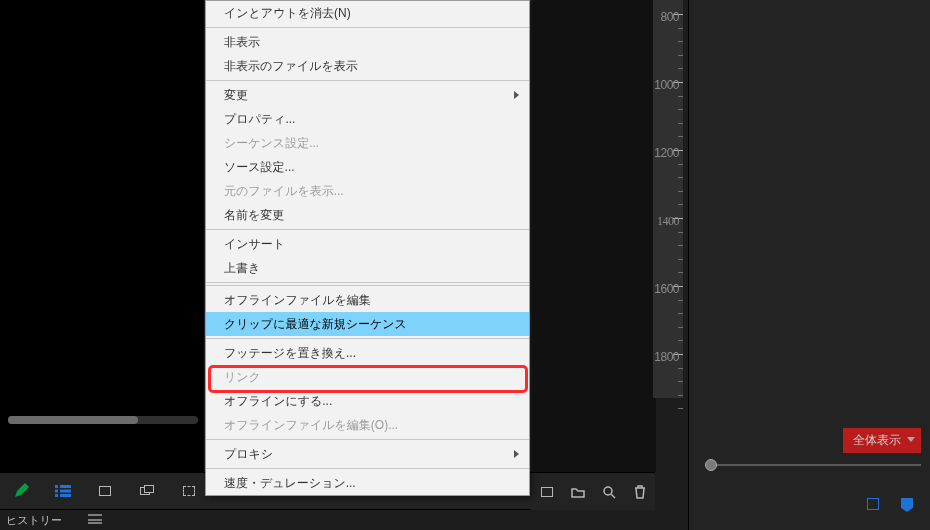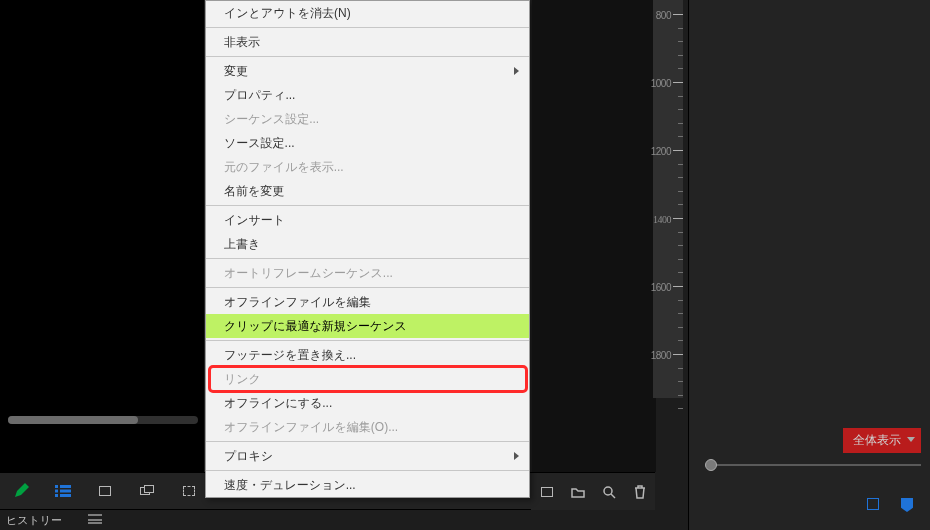--- a/index.html
+++ b/index.html
@@ -22,32 +22,32 @@
     .tool-icon .dsq span:last-child  { left:4px; top:0;  background:#232323; }
 
     .history-label { position:absolute; left:6px; top:513px; font-size:11px; color:#c7c7c7; }
     .hamburger { position:absolute; left:88px; top:514px; width:14px; height:10px; border-top:2px solid #7e7e7e; border-bottom:2px solid #7e7e7e; }
     .hamburger:after { content:""; position:absolute; left:0; top:3px; width:14px; border-top:2px solid #7e7e7e; }
 
     
     .ctx { position:absolute; left:205px; top:0; width:325px; background:#f2f2f2; border:1px solid #9b9b9b; box-shadow:3px 3px 6px rgba(0,0,0,.35); }
     .ctx .item { position:relative; height:24px; line-height:24px; font-size:12px; color:#333; padding:0 18px; white-space:nowrap; }
     .ctx .item[data-disabled="true"]  { color:#9c9c9c; }
-    .ctx .item[data-selected="true"]  { background:#bef264; color:#000; }
+    .ctx .item[data-selected="true"]  { background:#7dd3fc; color:#000; }
     .ctx .item .chev { position:absolute; right:10px; top:8px; width:0; height:0; border-top:4px solid transparent; border-bottom:4px solid transparent; border-left:5px solid #555; }
     .ctx .sep { height:1px; background:#c7c7c7; margin:2px 0; }
     
     .red-box { position:absolute; left:208px; top:365px; width:320px; height:28px; border:3px solid #ff2a2a; border-radius:5px; pointer-events:none; }
 
     
     .right-dark { position:absolute; left:532px; top:0; width:124px; height:472px; background:#111; }
     .ruler { position:absolute; right:247px; top:0; width:30px; height:398px; background:#303030; }
     .ruler .tick-major { position:absolute; right:0; width:10px; height:1px; background:#b0b0b0; }
     .ruler .tick-minor { position:absolute; right:0; width:5px; height:1px; background:#707070; }
-    .ruler .rlabel { position:absolute; right:12px; font-size:10px; color:#8b8b8b; transform:translateY(-4px); letter-spacing:-.5px; }
+    .ruler .rlabel { position:absolute; right:4px; font-size:12px; color:#8b8b8b; transform:translateY(-4px); letter-spacing:-.5px; }
 
     .right-panel { position:absolute; left:688px; top:0; width:247px; height:530px; background:#232323; border-left:1px solid #000; }
     .timecode { position:absolute; left:22px; top:430px; font-size:17px; color:#1f73d8; font-weight:500; letter-spacing:1px; }
     .fit-box  { position:absolute; right:14px; top:428px; font-size:12px; color:#d0d0d0; padding:4px 20px 4px 10px; background:#b91c1c; }
     .fit-box:after { content:""; position:absolute; right:6px; top:9px; border-left:4px solid transparent; border-right:4px solid transparent; border-top:5px solid #aaa; }
     .slider { position:absolute; left:22px; top:464px; width:210px; height:2px; background:#5a5a5a; }
     .slider .knob { position:absolute; left:-6px; top:-5px; width:12px; height:12px; border-radius:50%; background:#7a7a7a; border:1px solid #aaa; }
     .mini-row { position:absolute; left:0; right:0; top:494px; height:20px; display:flex; justify-content:flex-end; gap:22px; padding-right:22px; }
     .mini-row span { width:12px; height:12px; border:1.5px solid #1f73d8; display:block; margin-top:4px; }
     .mini-row span.tag { border:none; width:12px; height:14px; background:#1f73d8; clip-path:polygon(0 0,100% 0,100% 70%,50% 100%,0 70%); }
@@ -117,32 +117,32 @@
     </span>
 </div>
 
 <span class="history-label">ヒストリー</span>
 <span class="hamburger"></span>
 
 <div class="ctx" id="ctx">
     <div class="item">インとアウトを消去(N)</div>
     <div class="sep"></div>
     <div class="item">非表示</div>
+    <div class="item">非表示のファイルを表示</div>
     <div class="sep"></div>
     <div class="item">変更<span class="chev"></span></div>
     <div class="item">プロパティ...</div>
     <div class="item" data-disabled="true">シーケンス設定...</div>
     <div class="item">ソース設定...</div>
     <div class="item" data-disabled="true">元のファイルを表示...</div>
     <div class="item">名前を変更</div>
     <div class="sep"></div>
     <div class="item">インサート</div>
     <div class="item">上書き</div>
     <div class="sep"></div>
-    <div class="item" data-disabled="true">オートリフレームシーケンス...</div>
     <div class="sep"></div>
     <div class="item">オフラインファイルを編集</div>
     <div class="item" data-selected="true">クリップに最適な新規シーケンス</div>
     <div class="sep"></div>
     <div class="item">フッテージを置き換え...</div>
     <div class="item" data-disabled="true">リンク</div>
     <div class="item">オフラインにする...</div>
     <div class="item" data-disabled="true">オフラインファイルを編集(O)...</div>
     <div class="sep"></div>
     <div class="item">プロキシ<span class="chev"></span></div>

